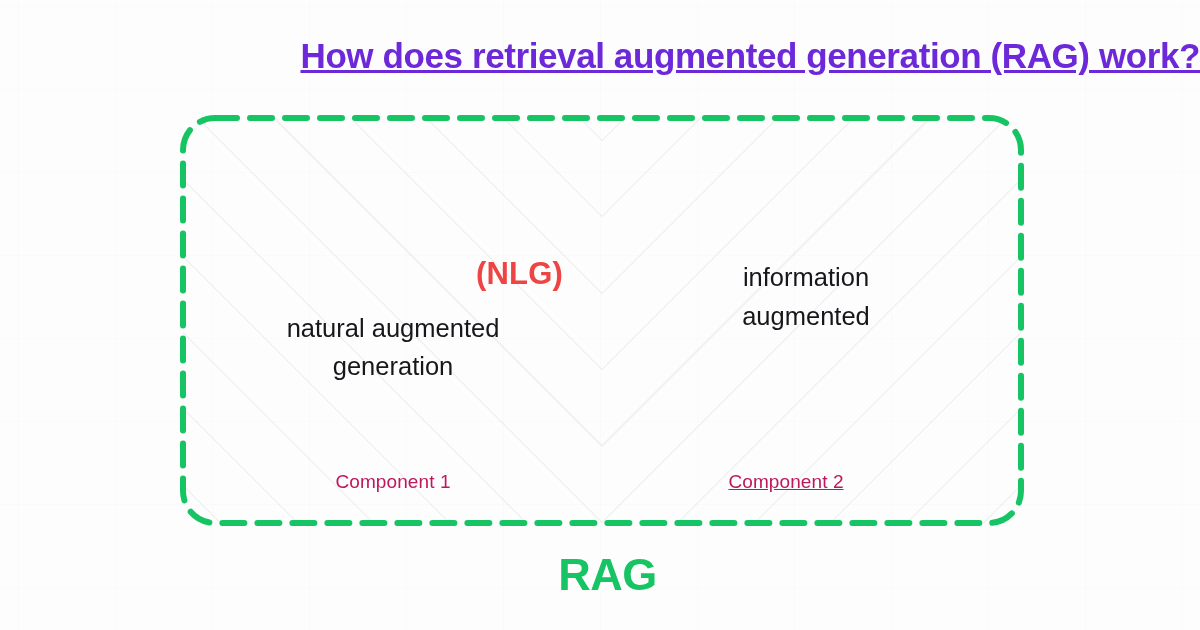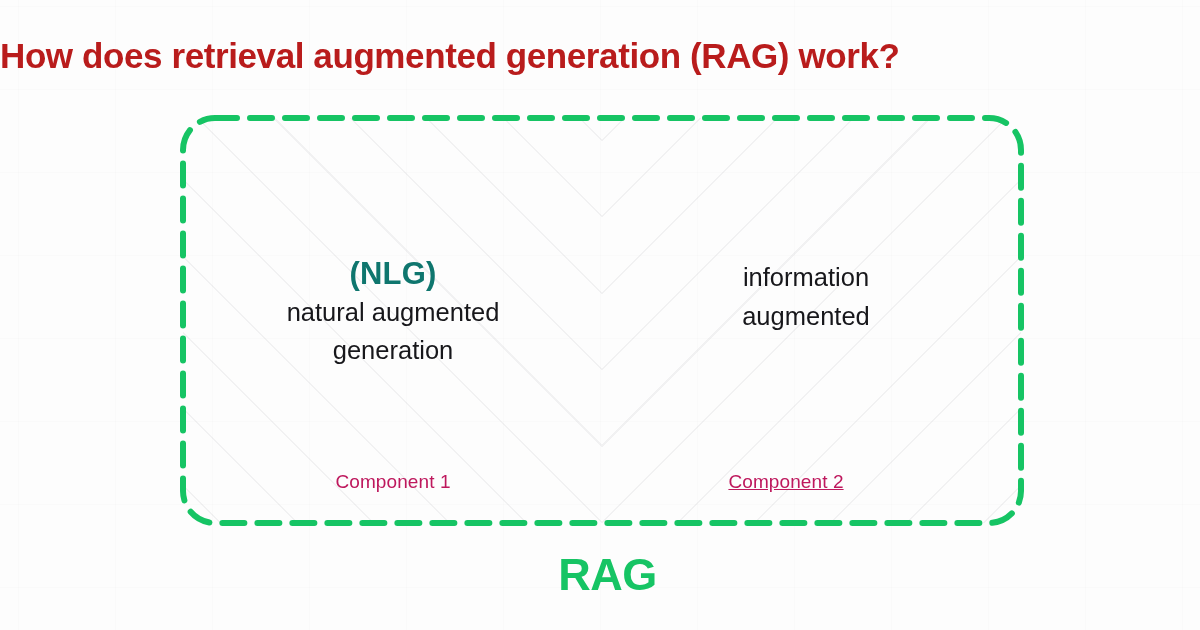--- a/index.html
+++ b/index.html
@@ -26,26 +26,27 @@
     background-size: 97px 83px, 97px 83px;
     background-position: 18px 6px, 18px 6px;
   }
 
   
   #title {
     position: absolute;
     left: 0;
     right: 0;
     top: 36px;
-    text-align: left;
+    text-align: right;
     font-size: 35px;
     font-weight: bold;
     letter-spacing: -0.4px;
-    color: #b91c1c;
+    color: #6d28d9;
     white-space: nowrap;
+    text-decoration: underline;
   }
 
   
   #rag-box {
     position: absolute;
     left: 183px;
     top: 118px;
     width: 838px;
     height: 405px;
     border-radius: 32px;
@@ -100,24 +101,25 @@
     top: 258px;
     width: 340px;
     text-align: center;
   }
   #column-nlg { left: 223px; }
   #column-ir  { left: 636px; }
 
   .abbrev {
     font-size: 31px;
     font-weight: bold;
-    color: #0f766e;
+    color: #ef4444;
     line-height: 1.05;
-    margin: 0 0 2px 0;
+    margin: 0 0 18px 0;
     letter-spacing: 0.2px;
+    text-align: right;
   }
   .expanded {
     font-size: 25.5px;
     font-weight: normal;
     color: #17171b;
     line-height: 1.52;
     margin: 0;
   }
 
   

